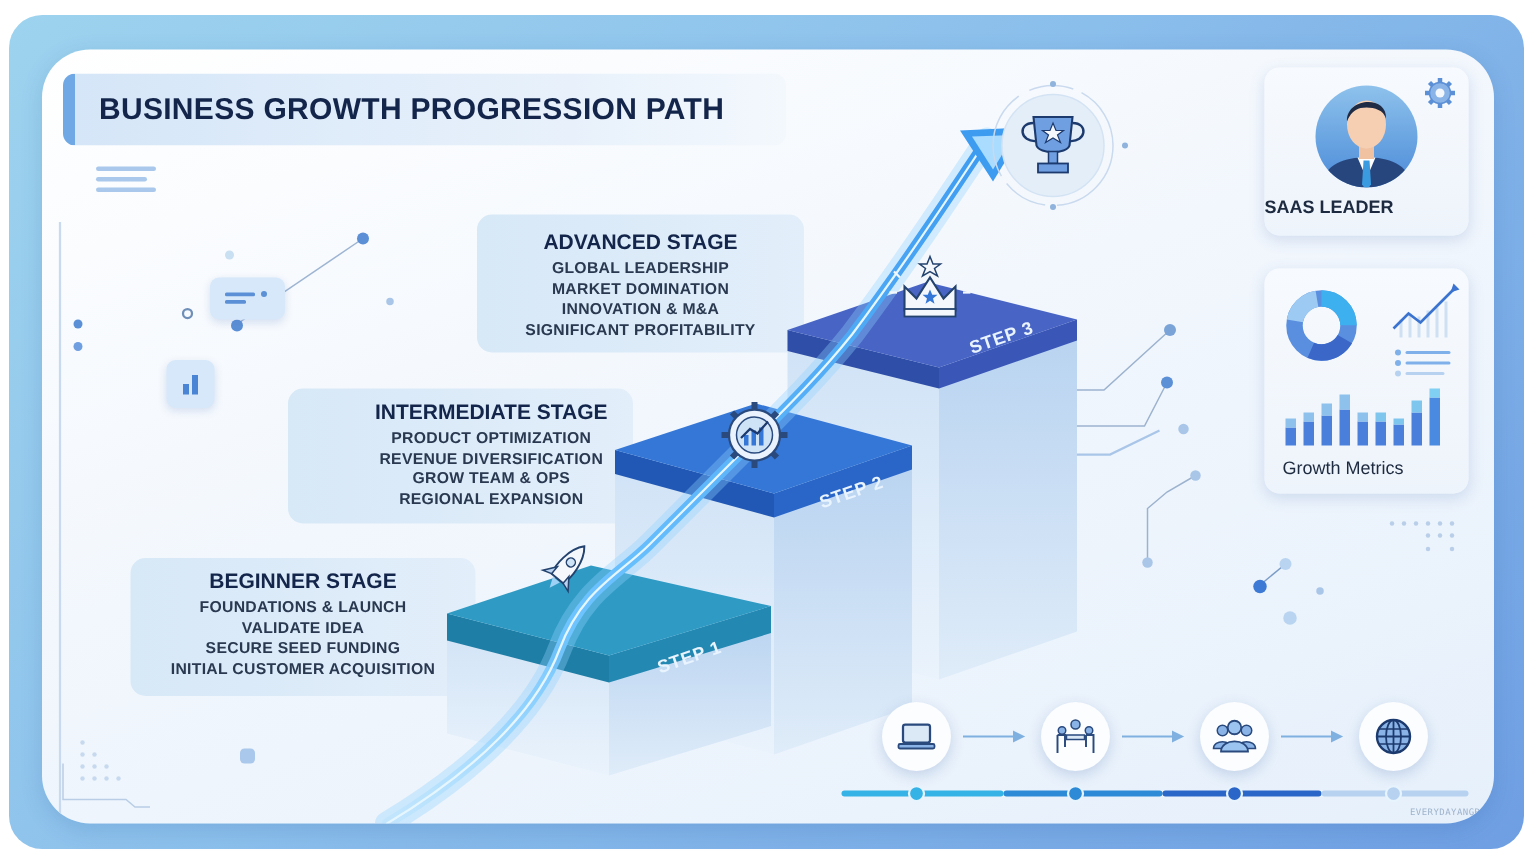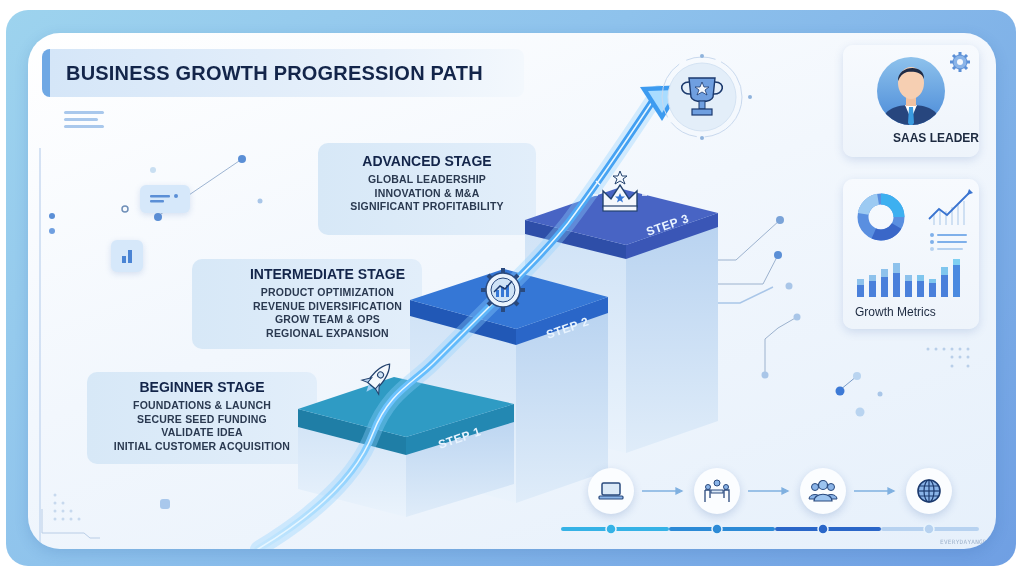--- a/index.html
+++ b/index.html
@@ -39,21 +39,21 @@
   .stage-advanced { left: 290px; top: 110px; width: 218px; height: 92px; padding-top: 10px; }
   .stage-intermediate { left: 164px; top: 226px; width: 230px; height: 90px; padding-top: 7px; padding-left: 41px; }
   .stage-beginner { left: 59px; top: 339px; width: 230px; height: 92px; padding-top: 7px; }
 
   .card {
     position: absolute; border-radius: 10px; background: linear-gradient(180deg,#f7fafe,#eef4fb);
     box-shadow: 0 3px 10px rgba(60,100,170,0.18);
   }
   .leader-card { left: 815px; top: 12px; width: 136px; height: 112px; }
   .metrics-card { left: 815px; top: 146px; width: 136px; height: 150px; }
-  .leader-label { position: absolute; left: 0; right: 0; bottom: 12px; text-align: right; font-size: 12px; font-weight: 700; color: #1d2a40; }
+  .leader-label { position: absolute; left: 0; right: 0; bottom: 12px; text-align: left; font-size: 12px; font-weight: 700; color: #1d2a40; }
   .metrics-label { position: absolute; left: 12px; bottom: 10px; font-size: 12px; font-weight: 400; color: #1d2a40; }
 
   .step-label { font-family: "Liberation Sans", sans-serif; font-weight: 700; font-size: 12px; fill: #e9f4ff; letter-spacing: 0.5px; }
 
   .node { position: absolute; width: 46px; height: 46px; border-radius: 50%; background: #fbfdff;
     box-shadow: 0 3px 9px rgba(60,100,170,0.22); display: flex; align-items: center; justify-content: center; }
   .watermark { position: absolute; left: 912px; top: 505px; font-size: 6px; color: #9fb3cc; letter-spacing: 0.3px; font-family: "DejaVu Sans Mono", monospace; }
 </style>
 </head>
 <body>
@@ -135,35 +135,36 @@
   <div style="position:absolute;left:83px;top:207px;width:32px;height:32px;border-radius:6px;background:#d6e8fa;box-shadow:0 2px 6px rgba(80,120,190,0.2);">
     <svg width="32" height="32">
         <rect x="11" y="16" width="4" height="7" fill="#4a84d4"></rect>
         <rect x="17" y="10" width="4" height="13" fill="#4a84d4"></rect>
       </svg>
   </div>
 
   <div class="stage-box stage-advanced">
     <div class="stage-title">ADVANCED STAGE</div>
     <div class="stage-item">GLOBAL LEADERSHIP</div>
+    <div class="stage-item">MARKET DOMINATION</div>
     <div class="stage-item">INNOVATION &amp; M&amp;A</div>
     <div class="stage-item">SIGNIFICANT PROFITABILITY</div>
   </div>
   <div class="stage-box stage-intermediate">
     <div class="stage-title">INTERMEDIATE STAGE</div>
     <div class="stage-item">PRODUCT OPTIMIZATION</div>
     <div class="stage-item">REVENUE DIVERSIFICATION</div>
     <div class="stage-item">GROW TEAM &amp; OPS</div>
     <div class="stage-item">REGIONAL EXPANSION</div>
   </div>
   <div class="stage-box stage-beginner">
     <div class="stage-title">BEGINNER STAGE</div>
     <div class="stage-item">FOUNDATIONS &amp; LAUNCH</div>
+    <div class="stage-item">VALIDATE IDEA</div>
     <div class="stage-item">SECURE SEED FUNDING</div>
-    <div class="stage-item">VALIDATE IDEA</div>
     <div class="stage-item">INITIAL CUSTOMER ACQUISITION</div>
   </div>
 
   <svg style="position:absolute;left:0;top:0" width="968" height="516">
     <defs>
       <linearGradient id="side" x1="0" y1="0" x2="0" y2="1">
         <stop offset="0" stop-color="#cfe2f6"></stop>
           <stop offset="1" stop-color="#eaf3fc"></stop>
       </linearGradient>
       <linearGradient id="sideR" x1="0" y1="0" x2="0" y2="1">

